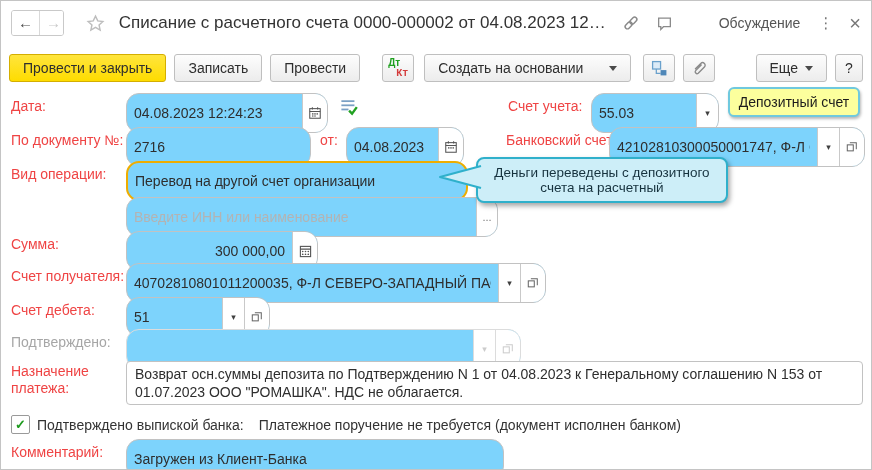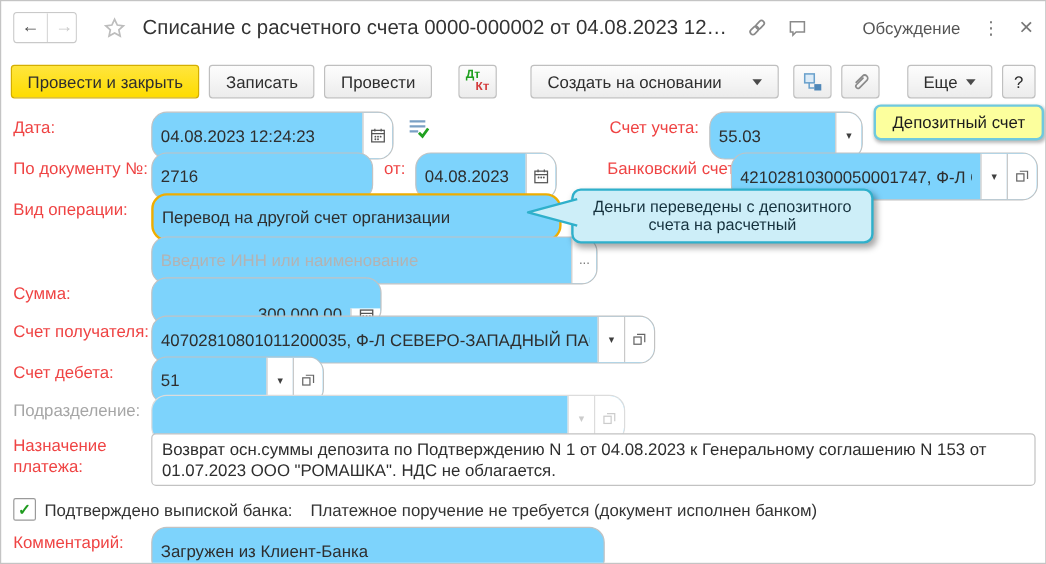--- a/index.html
+++ b/index.html
@@ -52,21 +52,21 @@
              line-height:18px;color:#2e2e2e;box-sizing:border-box;overflow:hidden;background:#fff;}
 
   
   .cbrow{position:absolute;left:10px;top:414px;display:flex;align-items:center;}
   .cb{width:17px;height:17px;border:1px solid #9a9a9a;border-radius:2px;background:#fff;
       display:flex;align-items:center;justify-content:center;color:#1e9b1e;font-size:13px;font-weight:bold;cursor:pointer;}
   .cblabel{margin-left:7px;color:#333;}
   .cbnote{margin-left:15px;color:#333;}
 
   
-  .tip{position:absolute;left:727px;top:86px;width:142px;height:30px;background:#fcff9d;border:2px solid #6fc9de;
+  .tip{position:absolute;left:727px;top:86px;width:132px;height:30px;background:#fcff9d;border:2px solid #6fc9de;
        border-radius:6px;display:flex;align-items:center;justify-content:center;font-size:14px;color:#1c1c1c;
        box-shadow:1px 2px 3px rgba(0,0,0,.28);z-index:8;box-sizing:border-box;}
   .callout{position:absolute;left:475px;top:156px;width:252px;height:46px;background:#cdeef8;border:2px solid #2fb0cb;
        border-radius:8px;box-shadow:2px 3px 5px rgba(0,0,0,.35);z-index:6;display:flex;align-items:center;
        justify-content:center;text-align:center;font-size:13.5px;color:#16323e;box-sizing:border-box;padding:2px 10px;}
   .callout-tail{position:absolute;left:436px;top:163px;z-index:7;}
 </style>
 </head>
 <body>
 
@@ -103,21 +103,21 @@
   </div>
 
   <div class="toolbar">
     <button class="btn primary">Провести и закрыть</button>
     <button class="btn">Записать</button>
     <button class="btn">Провести</button>
     <button class="btn iconbtn dtkt" style="margin-left:14px;">
       <span class="dt">Дт</span>
       <span class="kt">Кт</span>
     </button>
-    <button class="btn" style="margin-left:20px;gap:26px;">
+    <button class="btn" style="margin-left:2px;gap:26px;">
       <span>Создать на основании</span>
       <span class="caret"></span>
     </button>
     <button class="btn iconbtn" style="margin-left:4px;">
       <svg width="17" height="17" viewBox="0 0 16 16">
         <rect x="1.5" y="1.5" width="7.5" height="7" fill="#dcebf7" stroke="#6aa1cc" stroke-width="1.2"></rect>
         <path d="M5 8.5 V12.5 H9" fill="none" stroke="#6aa1cc" stroke-width="1.2"></path>
         <rect x="9" y="9.5" width="5.5" height="5" fill="#4f87b8"></rect>
       </svg>
     </button>
@@ -206,21 +206,21 @@
     <path d="M44 2 L3 13 L44 24" fill="#cdeef8" stroke="#2fb0cb" stroke-width="2" stroke-linejoin="round"></path>
   </svg>
   <div class="callout">Деньги переведены с депозитного счета на расчетный</div>
 
   <div class="fld" style="left:125px;top:196px;width:372px;">
     <input placeholder="Введите ИНН или наименование" style="">
     <span class="cell wbtn" style="width:20px;font-size:11px;color:#777;">...</span>
   </div>
 
   <div class="lbl" style="left:10px;top:230px;">Сумма:</div>
-  <div class="fld" style="left:125px;top:230px;width:192px;align-items:flex-end;">
+  <div class="fld" style="left:125px;top:230px;width:192px;">
     <input class="num" value="300 000,00" style="">
     <span class="cell wbtn">
       <svg width="13" height="13" viewBox="0 0 14 14">
         <rect x="1.5" y="1.5" width="11" height="11" fill="none" stroke="#555" stroke-width="1.2"></rect>
         <line x1="1.5" y1="4.5" x2="12.5" y2="4.5" stroke="#555" stroke-width="1.2"></line>
         <circle cx="4" cy="7" r="0.9" fill="#555"></circle>
           <circle cx="7" cy="7" r="0.9" fill="#555"></circle>
         <circle cx="10" cy="7" r="0.9" fill="#555"></circle>
           <circle cx="4" cy="10" r="0.9" fill="#555"></circle>
         <circle cx="7" cy="10" r="0.9" fill="#555"></circle>
@@ -246,21 +246,21 @@
     <input value="51" style="">
     <span class="cell arrow">▾</span>
     <span class="cell wbtn">
       <svg width="12" height="12" viewBox="0 0 14 14">
         <rect x="1.5" y="4.5" width="7" height="7" fill="none" stroke="#666" stroke-width="1.2"></rect>
         <path d="M4.5 2 H12 V9.5" fill="none" stroke="#666" stroke-width="1.2"></path>
       </svg>
     </span>
   </div>
 
-  <div class="lbl dis" style="left:10px;top:328px;">Подразделение:</div>
+  <div class="lbl dis" style="left:10px;top:328px;">Подтверждено:</div>
   <div class="fld dis" style="left:125px;top:328px;width:395px;">
     <input value="" style="">
     <span class="cell arrow">▾</span>
     <span class="cell wbtn">
       <svg width="12" height="12" viewBox="0 0 14 14">
         <rect x="1.5" y="4.5" width="7" height="7" fill="none" stroke="#ccc" stroke-width="1.2"></rect>
         <path d="M4.5 2 H12 V9.5" fill="none" stroke="#ccc" stroke-width="1.2"></path>
       </svg>
     </span>
   </div>

